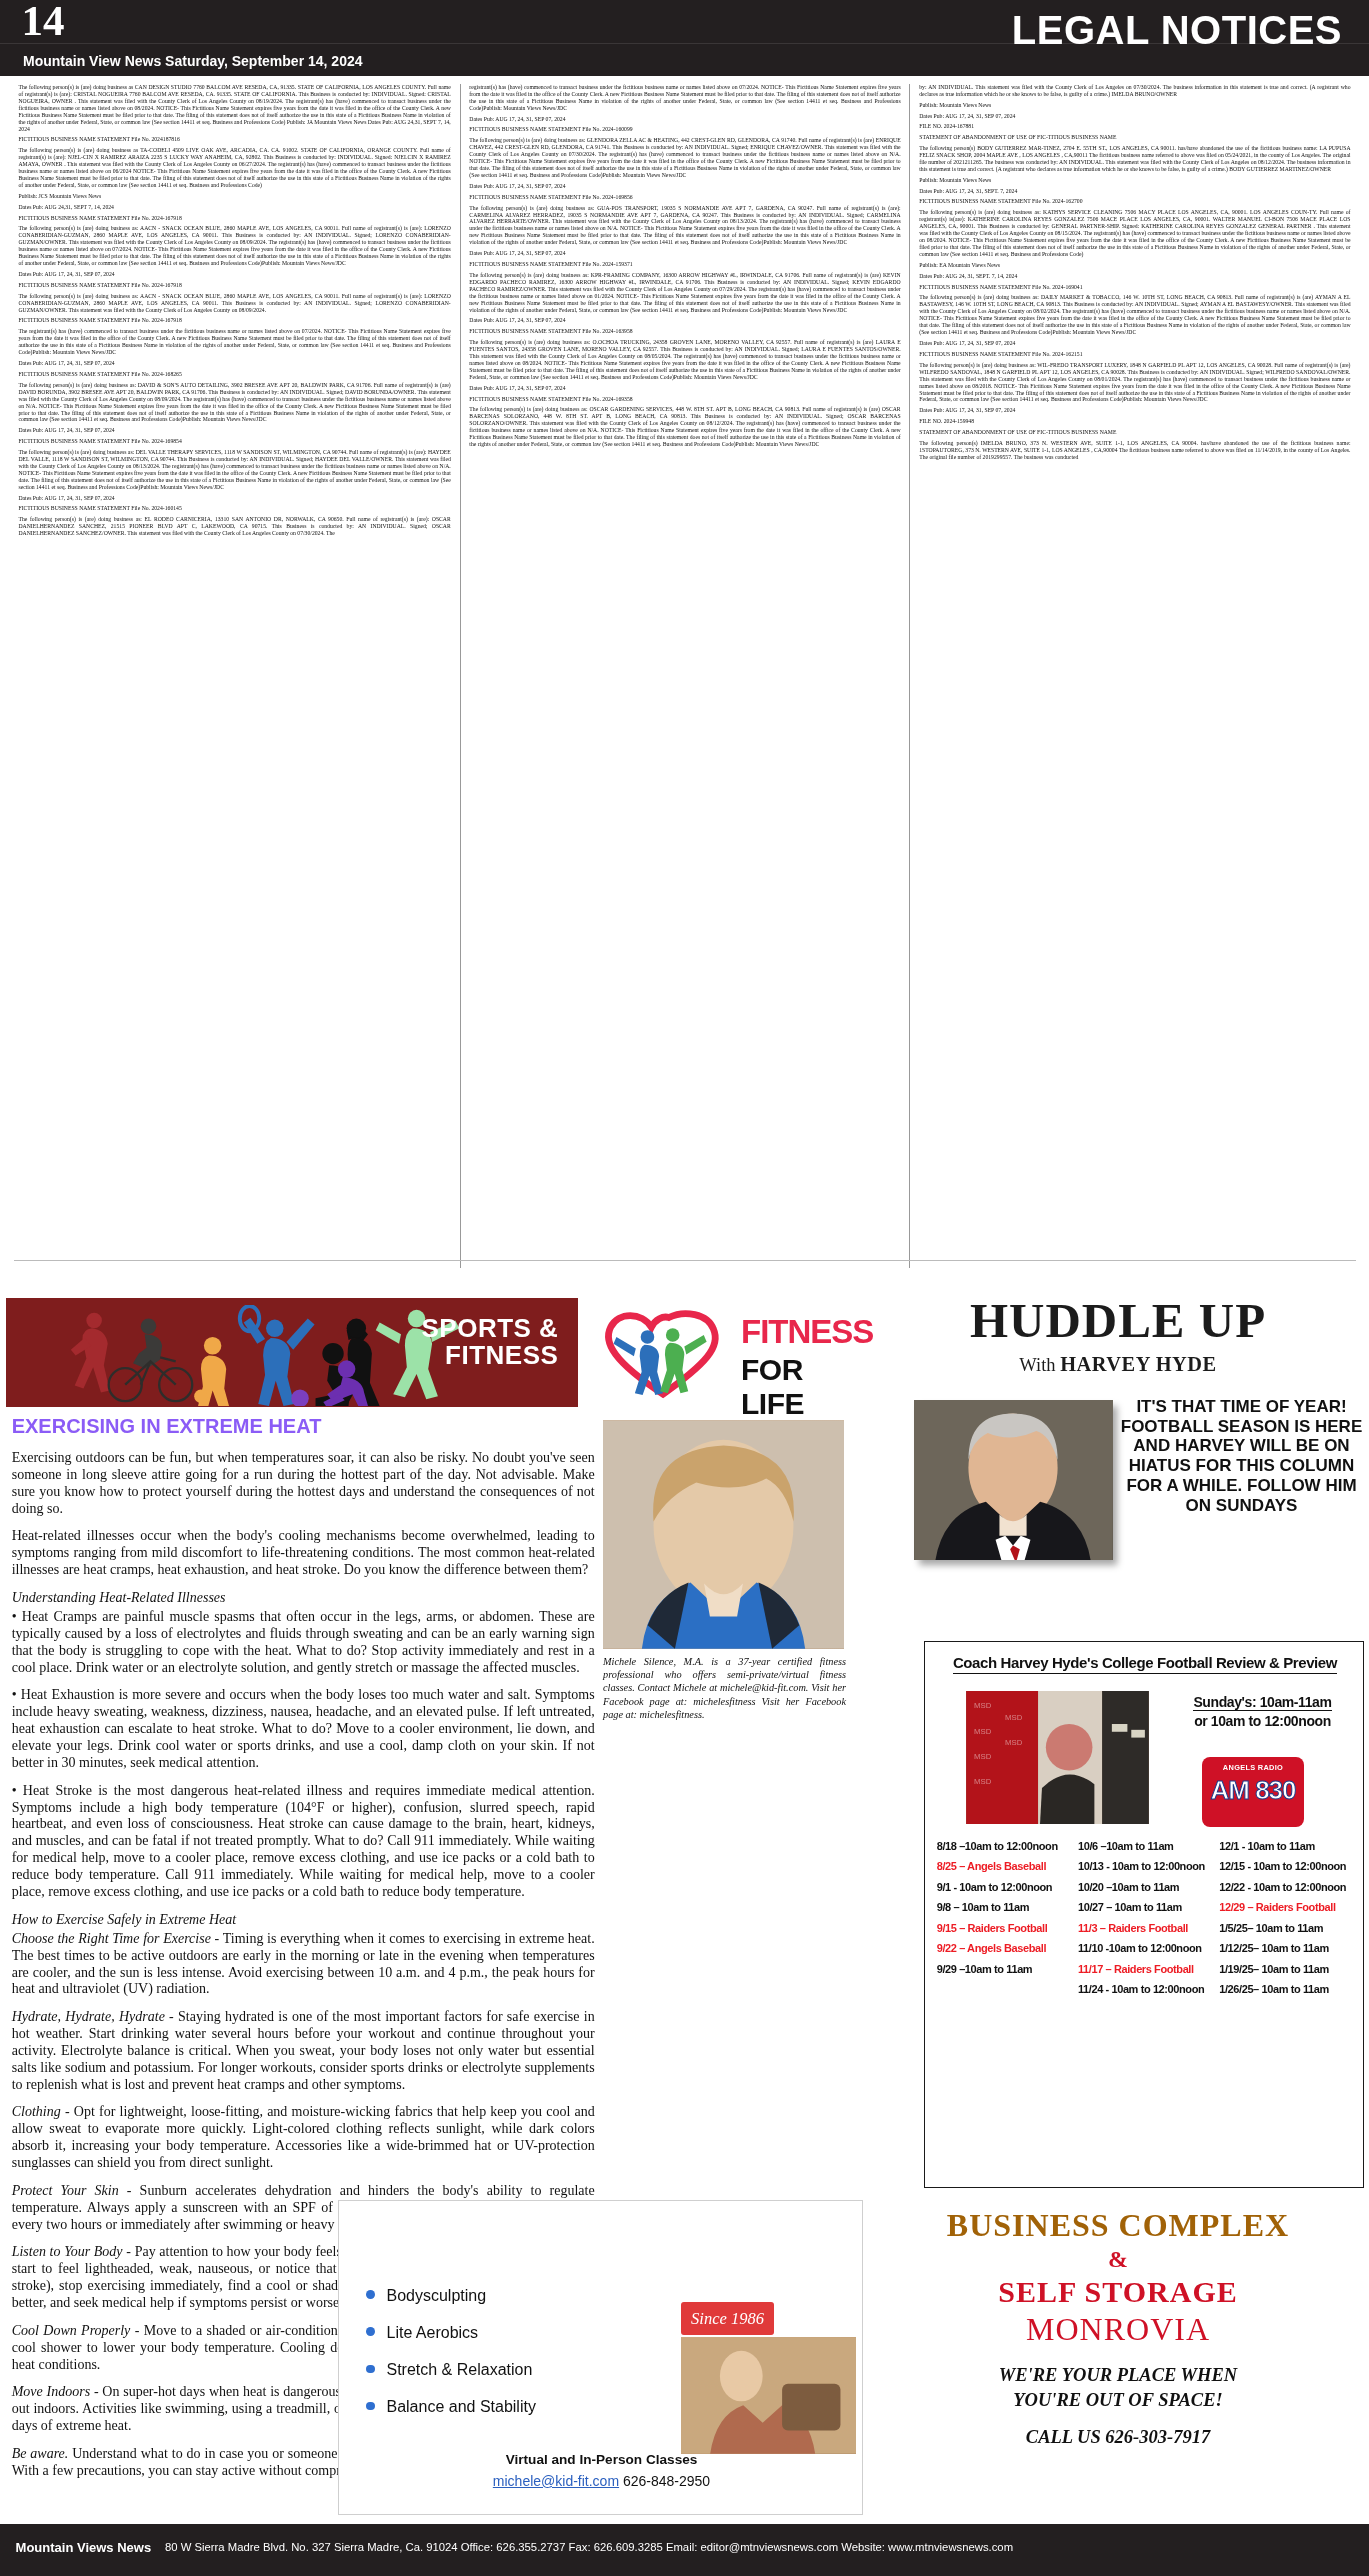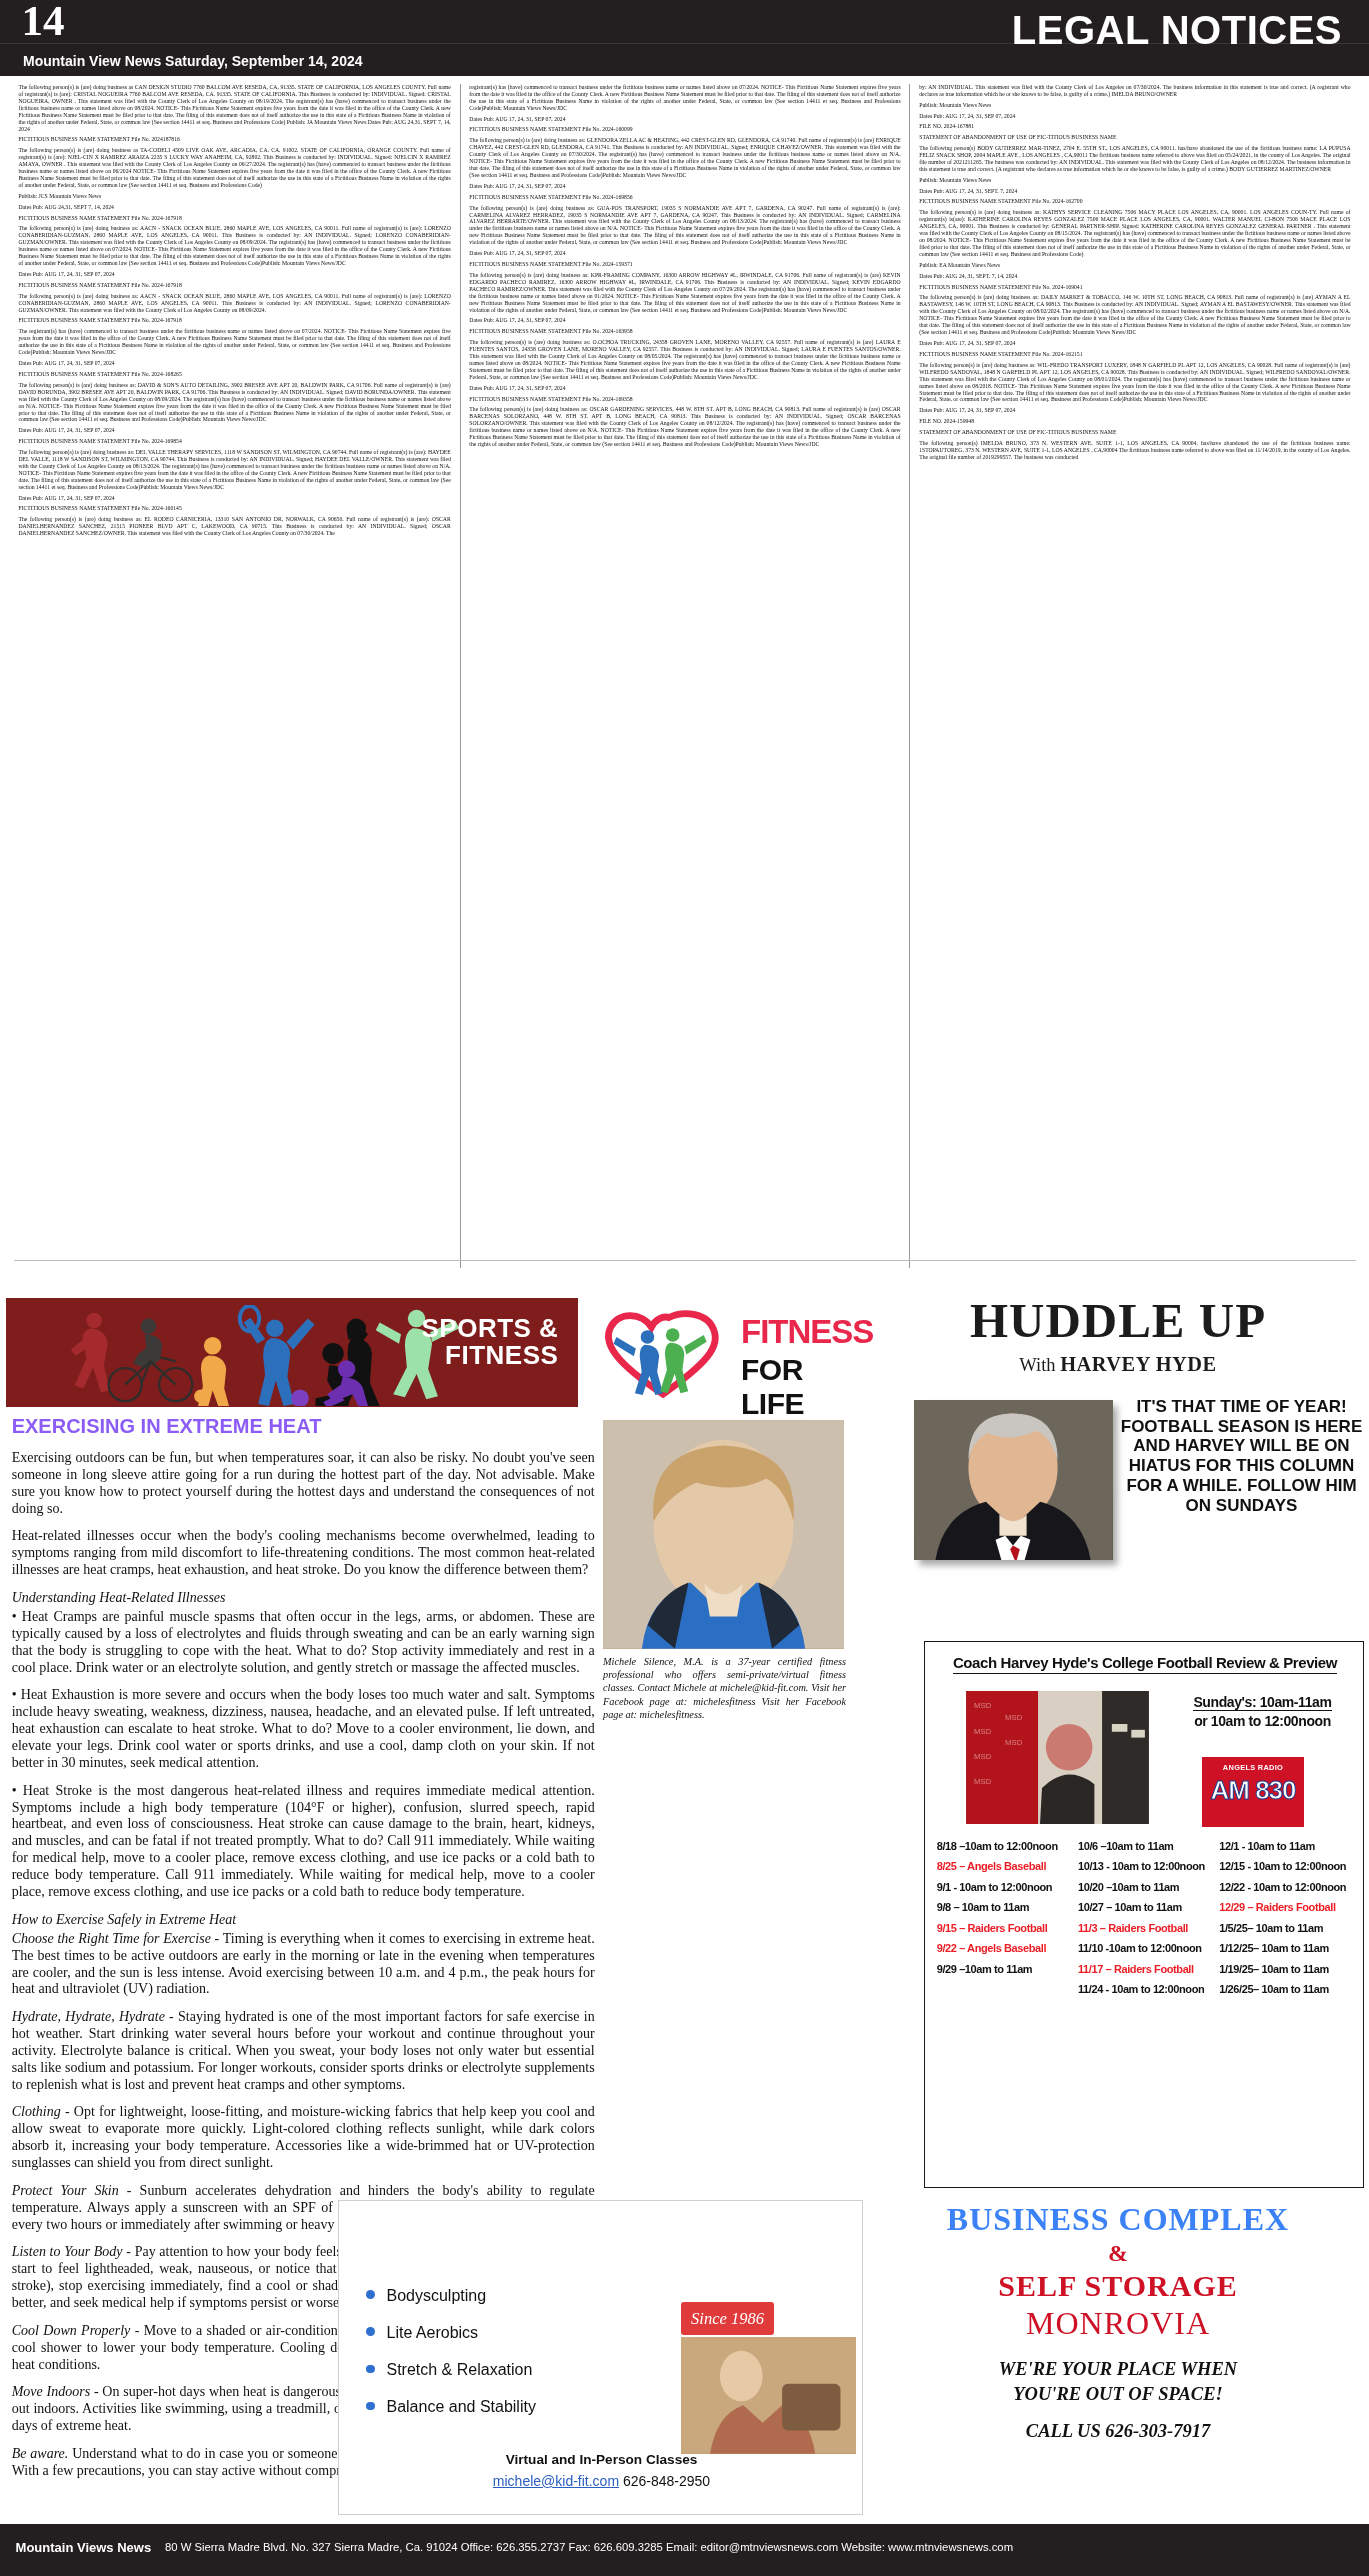--- a/index.html
+++ b/index.html
@@ -152,21 +152,21 @@
     font-size:15px; color:#111;
     letter-spacing:-0.4px;
   }
   .coach-title span { border-bottom:1.9px solid #111; padding-bottom:1.9px; }
   .coach-img {
     position:absolute; left:41px; top:49px; width:183px; height:133px;
     background:linear-gradient(120deg,#b3131a 0%, #c8302f 25%, #7d5b4a 55%, #3e3b38 100%);
   }
   .radio-logo {
     position:absolute; left:277px; top:115px; width:102px; height:70px;
-    background:#cf1126; border-radius:0;
+    background:#cf1126; border-radius:8px;
   }
   .radio-angels {
     position:absolute; left:0; top:5.8px; width:102px; text-align:center;
     color:#fff; font-family:"Liberation Sans", sans-serif;
     font-size:7.4px; font-weight:700; letter-spacing:0.3px;
   }
   .radio-am {
     position:absolute; left:0; top:17.5px; width:102px; text-align:center;
     color:#fff; font-family:"Liberation Sans", sans-serif;
     font-size:26px; font-weight:700; letter-spacing:-1px;
@@ -231,21 +231,21 @@
   .cbc-ad {
     position:absolute; left:875px; top:2200px; width:486px; height:315px;
     text-align:center; background:#fff;
   }
   .cbc-l1 {
     font-family:"Liberation Serif", serif; font-weight:700;
     font-size:34px; color:#cf1126; letter-spacing:1px; margin-top:7.8px;
   }
   .cbc-l2 {
     font-family:"Liberation Serif", serif; font-weight:700;
-    font-size:32px; color:#3b82f6; letter-spacing:1px; margin-top:1px;
+    font-size:32px; color:#a16207; letter-spacing:1px; margin-top:7px;
   }
   .cbc-amp {
     font-family:"Liberation Serif", serif; font-weight:700;
     font-size:24px; color:#cf1126; margin-top:1.9px;
   }
   .cbc-l3 {
     font-family:"Liberation Serif", serif; font-weight:700;
     font-size:30px; color:#cf1126; letter-spacing:1px; margin-top:1.9px;
   }
   .cbc-l4 {

